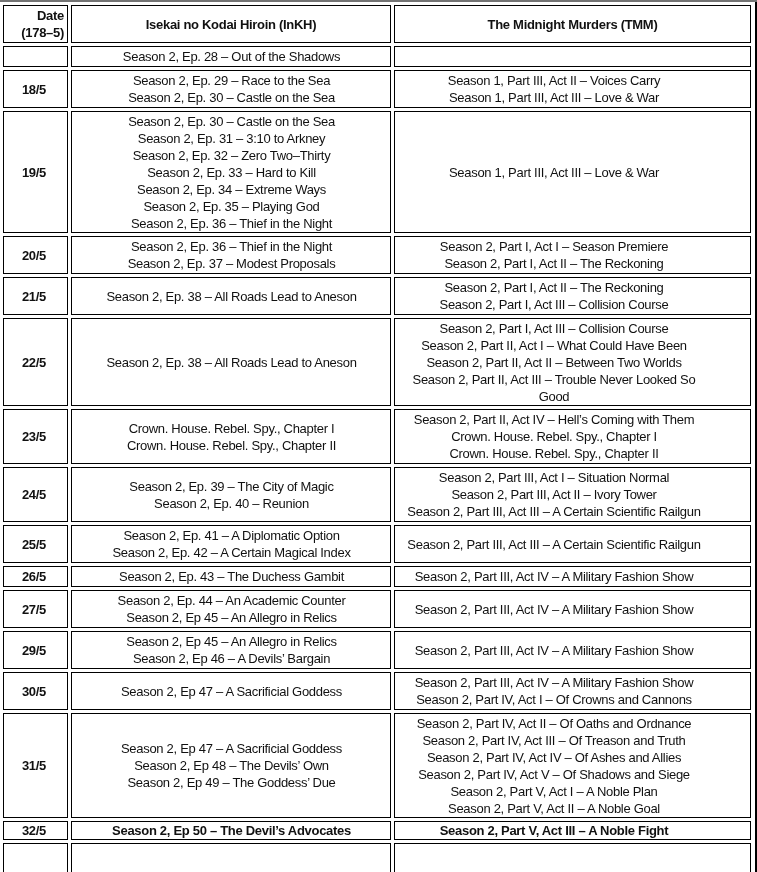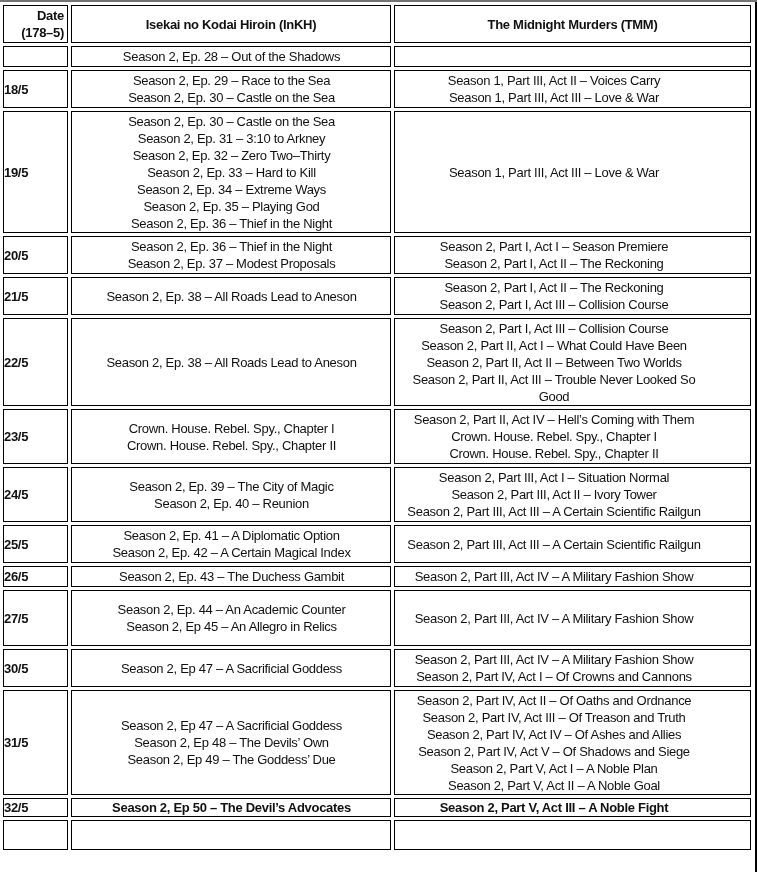--- a/index.html
+++ b/index.html
@@ -51,21 +51,21 @@
   th {
     font-weight: bold;
     text-align: center;
     padding: 1px 2px;
   }
   th.date-head {
     text-align: right;
     padding-right: 3px;
   }
   td.date-cell {
-    text-align: left;
+    text-align: center;
     font-weight: bold;
     padding-right: 3px;
   }
   td.show-cell {
     text-align: center;
     padding: 0 2px 0 3px;
   }
   .tmm-lines { max-width: 312px; }
   tr.emphasis td,
   tr.emphasis td .line {
@@ -235,26 +235,40 @@
             <div class="lines">
               <div class="line">Season 2, Ep. 43 – The Duchess Gambit</div>
             </div>
           </td>
           <td class="show-cell">
             <div class="lines tmm-lines">
               <div class="line">Season 2, Part III, Act IV – A Military Fashion Show</div>
             </div>
           </td>
         </tr>
-        <tr style="height: 56px;">
+        <tr style="height: 38px;">
           <td class="date-cell">27/5</td>
           <td class="show-cell">
             <div class="lines">
               <div class="line">Season 2, Ep. 44 – An Academic Counter</div>
               <div class="line">Season 2, Ep 45 – An Allegro in Relics</div>
+            </div>
+          </td>
+          <td class="show-cell">
+            <div class="lines tmm-lines">
+              <div class="line">Season 2, Part III, Act IV – A Military Fashion Show</div>
+            </div>
+          </td>
+        </tr>
+        <tr style="height: 38px;">
+          <td class="date-cell">29/5</td>
+          <td class="show-cell">
+            <div class="lines">
+              <div class="line">Season 2, Ep 45 – An Allegro in Relics</div>
+              <div class="line">Season 2, Ep 46 – A Devils’ Bargain</div>
             </div>
           </td>
           <td class="show-cell">
             <div class="lines tmm-lines">
               <div class="line">Season 2, Part III, Act IV – A Military Fashion Show</div>
             </div>
           </td>
         </tr>
         <tr style="height: 38px;">
           <td class="date-cell">30/5</td>

